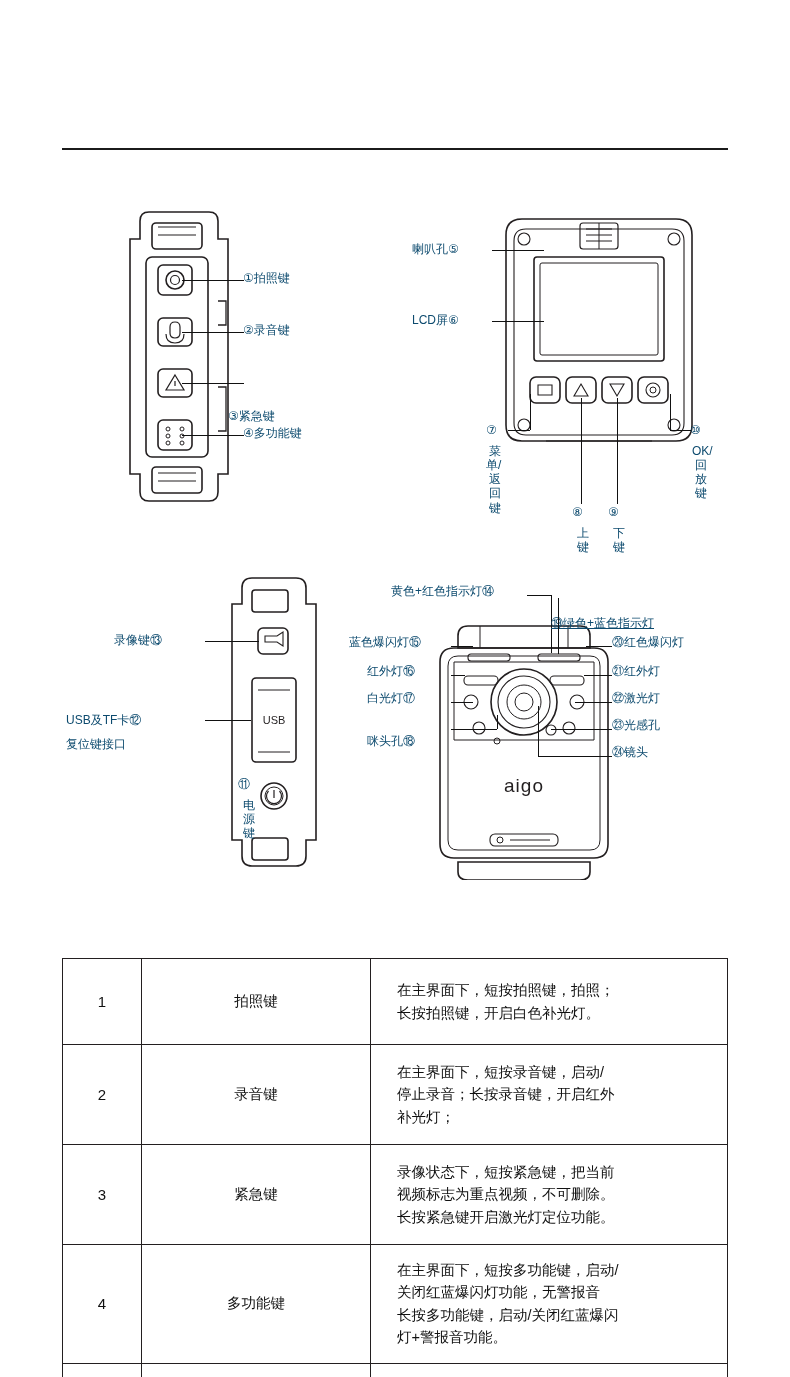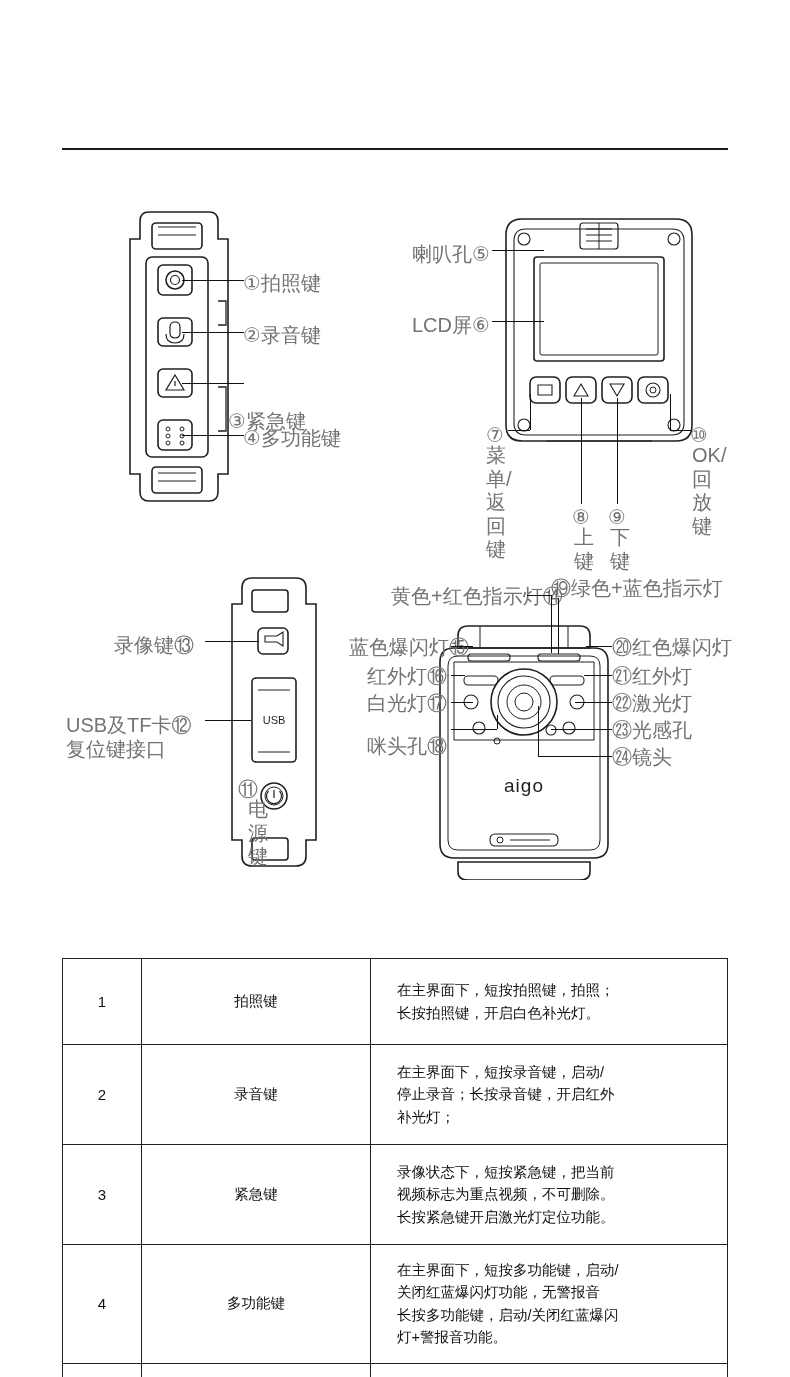--- a/index.html
+++ b/index.html
@@ -14,21 +14,21 @@
   
   .title{
     position:absolute;left:62px;top:88px;
     font-size:25px;font-weight:bold;letter-spacing:.5px;color:#111;
   }
   .rule{
     position:absolute;left:62px;top:148px;width:666px;height:2px;background:#1b1b1b;
   }
 
   
-  .lbl{position:absolute;font-size:20px;color:#737373;white-space:nowrap;line-height:1.35;}
+  .lbl{position:absolute;font-size:12px;color:#0c4a6e;white-space:nowrap;line-height:1.35;}
   .lbl.v{white-space:normal;width:15px;text-align:right;line-height:1.18;}
   .leader{position:absolute;background:#111;}
   .leader.h{height:1px;}
   .leader.v{width:1px;}
 
   
   .dev{position:absolute;}
 
   
   .tbl{
@@ -198,21 +198,21 @@
   <div class="leader h" style="left:205px;top:641px;width:54px;"></div>
   <div class="lbl" style="left:114px;top:632px;">
     <span>录像键</span><span>⑬</span>
   </div>
 
   <div class="leader h" style="left:205px;top:720px;width:46px;"></div>
   <div class="lbl" style="left:66px;top:712px;">USB及TF卡<span>⑫</span></div>
   <div class="lbl" style="left:66px;top:736px;">复位键接口</div>
 
   <div class="lbl" style="left:238px;top:776px;">⑪</div>
-  <div class="lbl v" style="left:248px;top:798px;">电源键</div>
+  <div class="lbl v" style="left:240px;top:798px;">电源键</div>
 
   <svg class="dev" style="left:424px;top:610px;" width="200" height="270" viewBox="0 0 200 270">
     <g fill="none" stroke="#231f20" stroke-width="1.6">
 
       <path d="M34 26 q0 -10 10 -10 h112 q10 0 10 10 v12 h-132 z"></path>
       <path d="M56 16 v22 M144 16 v22" stroke-width="1"></path>
 
       <path d="M16 52 q0 -14 14 -14 h140 q14 0 14 14 v182 q0 14 -14 14 h-140 q-14 0 -14 -14 z"></path>
       <path d="M24 56 q0 -10 10 -10 h132 q10 0 10 10 v174 q0 10 -10 10 h-132 q-10 0 -10 -10 z" stroke-width="1"></path>
 
@@ -248,21 +248,21 @@
       <path d="M34 252 h132 v10 q0 8 -10 8 h-112 q-10 0 -10 -8 z"></path>
     </g>
   </svg>
 
   <div class="lbl" style="left:391px;top:583px;">
     <span>黄色+红色指示灯</span><span>⑭</span>
   </div>
   <div class="leader h" style="left:527px;top:595px;width:24px;"></div>
   <div class="leader v" style="left:551px;top:595px;height:58px;"></div>
 
-  <div class="lbl" style="left:551px;top:575px;">
+  <div class="lbl" style="left:551px;top:615px;text-decoration:underline;">
     <span>⑲</span><span>绿色+蓝色指示灯</span>
   </div>
   <div class="leader v" style="left:558px;top:598px;height:56px;"></div>
 
   <div class="lbl" style="left:349px;top:634px;">
     <span>蓝色爆闪灯</span><span>⑮</span>
   </div>
   <div class="leader h" style="left:451px;top:646px;width:22px;"></div>
 
   <div class="lbl" style="left:367px;top:663px;text-align:center;">

